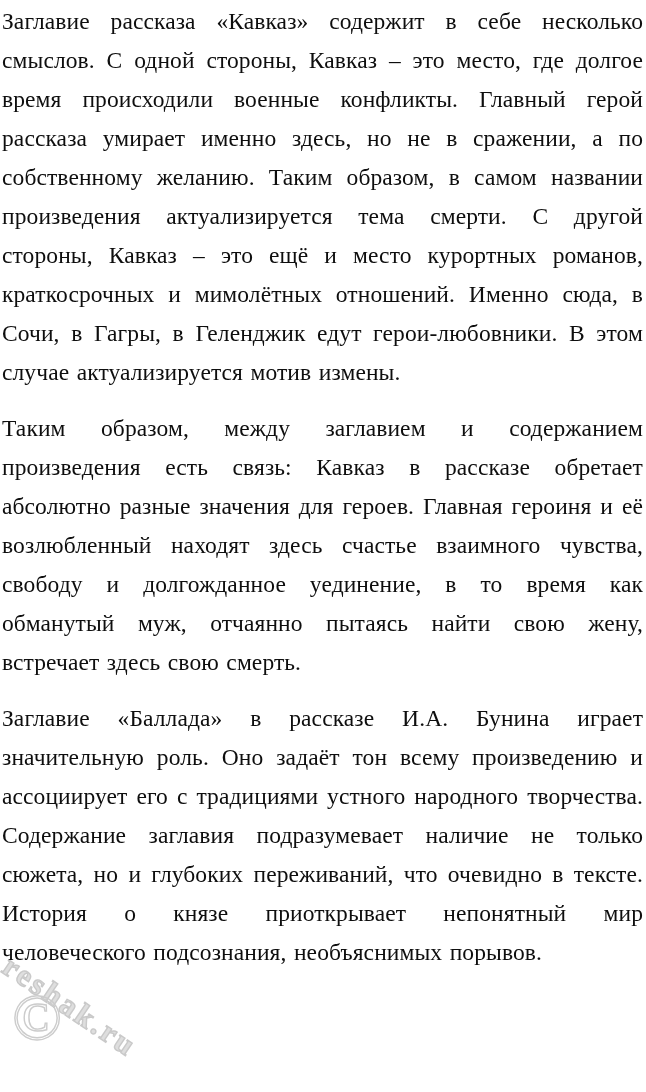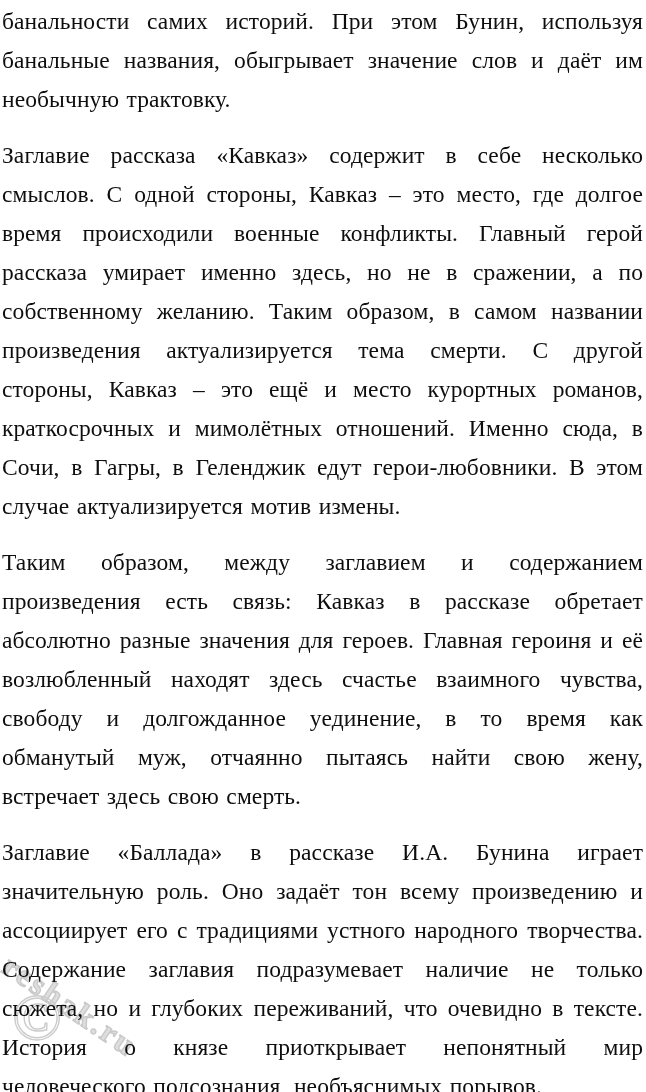--- a/index.html
+++ b/index.html
@@ -70,20 +70,19 @@
 <body>
 
 <div class="page">
 
   <div class="watermark">
     <span class="wm-text">reshak.ru</span>
     <span class="wm-copy">©</span>
   </div>
 
   <div class="doc-body">
-    <p>банальности самих историй. При этом Бунин, используя банальные названия, обыгрывает значение слов и даёт им необычную трактовку.</p>
     <p>Заглавие рассказа «Кавказ» содержит в себе несколько смыслов. С одной стороны, Кавказ – это место, где долгое время происходили военные конфликты. Главный герой рассказа умирает именно здесь, но не в сражении, а по собственному желанию. Таким образом, в самом названии произведения актуализируется тема смерти. С другой стороны, Кавказ – это ещё и место курортных романов, краткосрочных и мимолётных отношений. Именно сюда, в Сочи, в Гагры, в Геленджик едут герои-любовники. В этом случае актуализируется мотив измены.</p>
     <p>Таким образом, между заглавием и содержанием произведения есть связь: Кавказ в рассказе обретает абсолютно разные значения для героев. Главная героиня и её возлюбленный находят здесь счастье взаимного чувства, свободу и долгожданное уединение, в то время как обманутый муж, отчаянно пытаясь найти свою жену, встречает здесь свою смерть.</p>
     <p>Заглавие «Баллада» в рассказе И.А. Бунина играет значительную роль. Оно задаёт тон всему произведению и ассоциирует его с традициями устного народного творчества. Содержание заглавия подразумевает наличие не только сюжета, но и глубоких переживаний, что очевидно в тексте. История о князе приоткрывает непонятный мир человеческого подсознания, необъяснимых порывов.</p>
 
   </div>
 
 </div>
 
 </body></html>

